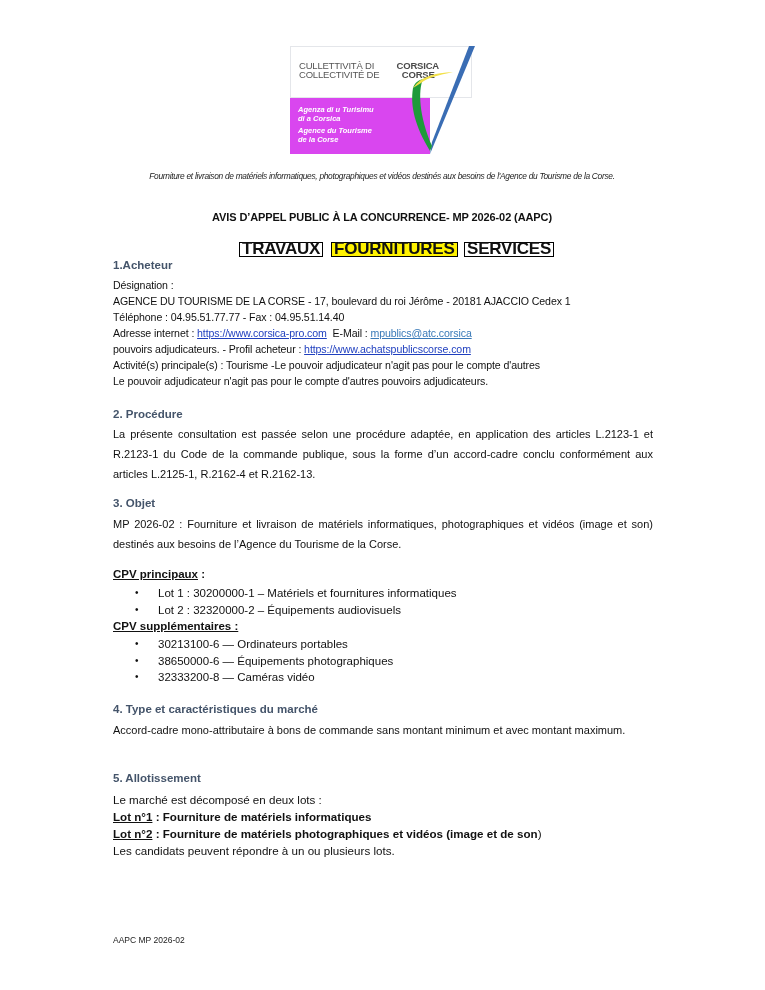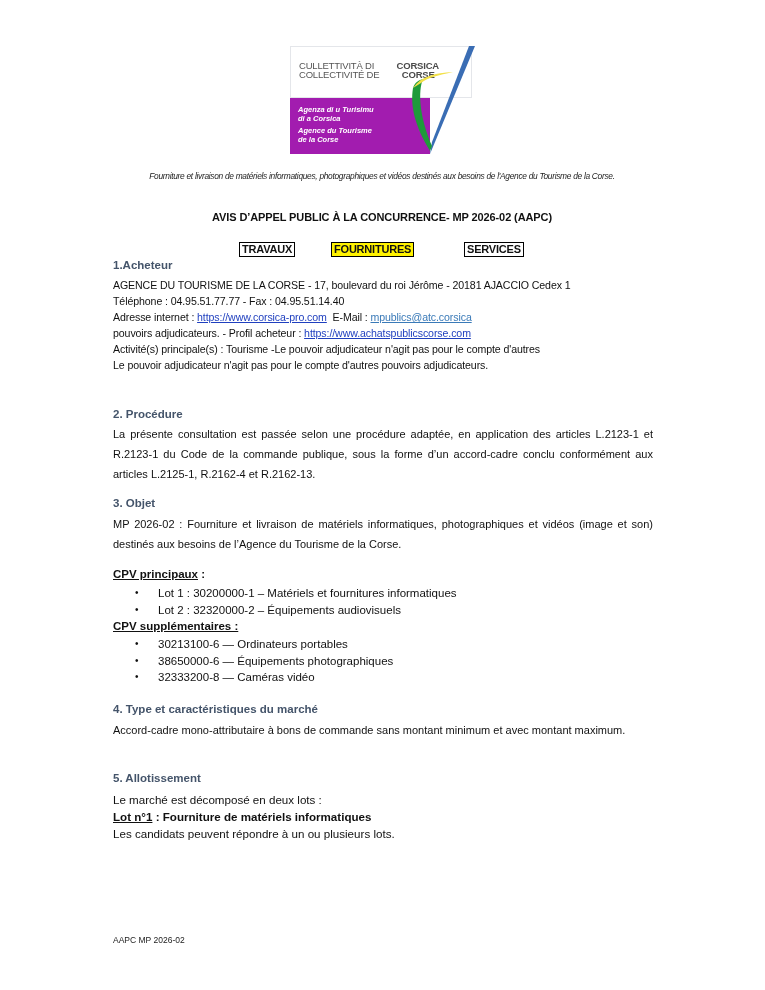--- a/index.html
+++ b/index.html
@@ -4,36 +4,36 @@
 <style>
   html, body { margin: 0; padding: 0; background: #ffffff; }
   body { width: 765px; height: 990px; position: relative; overflow: hidden;
          font-family: "Liberation Sans", "DejaVu Sans", sans-serif; color: #111; }
   .page { position: absolute; left: 0; top: 0; width: 765px; height: 990px; }
 
   
   .logo { position: absolute; left: 290px; top: 46px; width: 182px; height: 108px; }
   .logo-top { position: absolute; left: 0; top: 0; width: 182px; height: 52px; background: #fff;
               border: 1px solid #e4e6ea; box-sizing: border-box; }
-  .logo-band { position: absolute; left: 0; top: 52px; width: 140px; height: 56px; background: #a21caf; }
+  .logo-band { position: absolute; left: 0; top: 52px; width: 140px; height: 56px; background: #d946ef; }
   .logo-line1, .logo-line2 { position: absolute; left: 8px; font-size: 9.5px; color: #555; letter-spacing: -0.2px; white-space: nowrap; }
   .logo-line1 { top: 13px; }
   .logo-line2 { top: 22px; }
   .logo-line1 b, .logo-line2 b { color: #4a4a4a; font-weight: bold; padding-left: 20px; }
   .logo-band span { position: absolute; left: 8px; color: #fff; font-size: 7.5px; font-weight: bold; font-style: italic; line-height: 9px; }
   .logo-svg { position: absolute; left: 105px; top: 0; width: 80px; height: 108px; }
 
   .subtitle { position: absolute; left: 112px; top: 170px; width: 540px; text-align: center;
               font-size: 8.4px; font-style: italic; line-height: 13px; color: #222; letter-spacing: -0.3px; }
 
   .main-title { position: absolute; left: 112px; top: 211px; width: 540px; text-align: center;
                 font-size: 11px; font-weight: bold; letter-spacing: -0.1px; }
 
   .type-box { position: absolute; top: 242px; height: 15px; border: 1.5px solid #000; box-sizing: border-box;
-              font-size: 11px; font-weight: bold; line-height: 12px; padding: 0 2px; letter-spacing: -0.2px; }
+              font-size: 17px; font-weight: bold; line-height: 12px; padding: 0 2px; letter-spacing: -0.2px; }
   .type-box.active { background: #fff200; }
 
   .h { position: absolute; left: 113px; font-size: 11.5px; font-weight: bold; color: #44546a; }
   .p { position: absolute; left: 113px; width: 540px; font-size: 11.2px; line-height: 16.5px; color: #111; }
   .p.small { font-size: 10.6px; line-height: 16px; letter-spacing: -0.1px; }
   .p.just { text-align: justify; text-align-last: left; font-size: 11px; line-height: 20px; }
   .link { color: #1f3fbf; text-decoration: underline; }
   .link.teal { color: #3a7ab8; }
   .u-bold { font-weight: bold; text-decoration: underline; }
   .bold { font-weight: bold; }
@@ -69,20 +69,21 @@
 
   <div class="subtitle">Fourniture et livraison de matériels informatiques, photographiques et vidéos destinés aux besoins de l'Agence du Tourisme de la Corse.</div>
   <div class="main-title">AVIS D’APPEL PUBLIC À LA CONCURRENCE- MP 2026-02 (AAPC)</div>
 
   <div class="type-box" style="left:239px">TRAVAUX</div>
   <div class="type-box active" style="left:331px">FOURNITURES</div>
   <div class="type-box" style="left:464px">SERVICES</div>
 
   <div class="h" style="top:259px">1.Acheteur</div>
   <div class="p small" style="top:277px">
+    <div>Désignation :</div>
     <div>AGENCE DU TOURISME DE LA CORSE - 17, boulevard du roi Jérôme - 20181 AJACCIO Cedex 1</div>
     <div>Téléphone : 04.95.51.77.77 - Fax : 04.95.51.14.40</div>
     <div>
       <span>Adresse internet : </span><span class="link">https://www.corsica-pro.com</span><span style="white-space:pre">  E-Mail : </span><span class="link teal">mpublics@atc.corsica</span>
     </div>
     <div>
       <span>pouvoirs adjudicateurs. - Profil acheteur : </span><span class="link">https://www.achatspublicscorse.com</span>
     </div>
     <div>Activité(s) principale(s) : Tourisme -Le pouvoir adjudicateur n'agit pas pour le compte d'autres</div>
     <div>Le pouvoir adjudicateur n'agit pas pour le compte d'autres pouvoirs adjudicateurs.</div>
@@ -110,17 +111,18 @@
     <li>32333200-8 — Caméras vidéo</li>
   </ul>
 
   <div class="h" style="top:703px">4. Type et caractéristiques du marché</div>
   <div class="p just" style="top:720px">Accord-cadre mono-attributaire à bons de commande sans montant minimum et avec montant maximum.</div>
 
   <div class="h" style="top:772px">5. Allotissement</div>
   <div class="p" style="top:791px; font-size:11.6px; line-height:17px">
     <div>Le marché est décomposé en deux lots :</div>
     <div><span class="u-bold">Lot n°1</span><span class="bold"> : Fourniture de matériels informatiques</span></div>
+    <div><span class="u-bold">Lot n°2</span><span class="bold"> : Fourniture de matériels photographiques et vidéos (image et de son</span><span>)</span></div>
     <div>Les candidats peuvent répondre à un ou plusieurs lots.</div>
   </div>
 
   <div class="footer">AAPC MP 2026-02</div>
 </div>
 
 </body></html>

